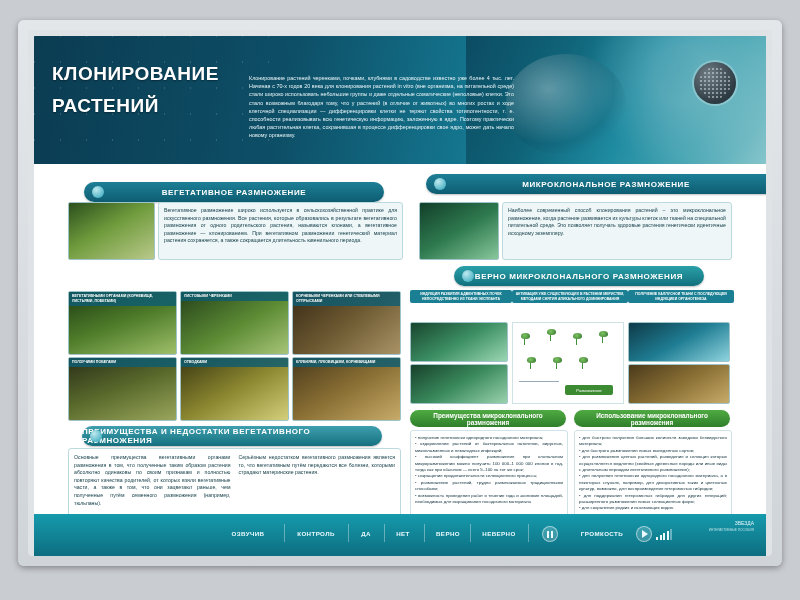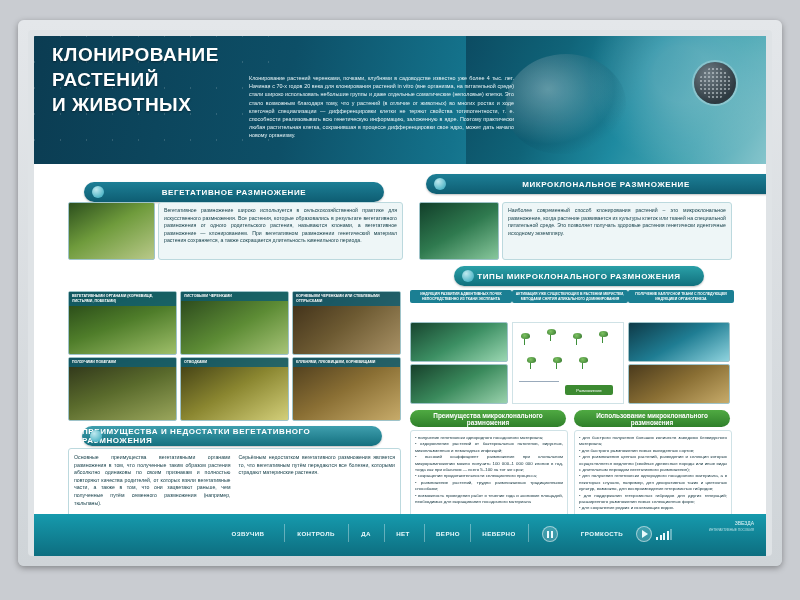--- a/index.html
+++ b/index.html
@@ -12,21 +12,21 @@
   .header{position:absolute;left:0;top:0;width:732px;height:128px;background:linear-gradient(100deg,#0b3c52 0%,#0d4f67 35%,#14738c 58%,#2a93a8 75%,#6fb9c6 100%);overflow:hidden;}
   .hdr-photo{position:absolute;right:0;top:0;width:300px;height:128px;
      background:
        radial-gradient(circle at 72% 30%, rgba(255,255,255,.20) 0 12%, transparent 40%),
        linear-gradient(115deg,#0c4a60 0%,#0f6277 30%,#1d8aa0 55%,#4aa7b4 78%,#88c6cd 100%);
      opacity:.95;}
   .hdr-photo:after{content:"";position:absolute;left:40px;top:18px;width:120px;height:100px;border-radius:50% 50% 45% 45%;background:radial-gradient(ellipse at 35% 35%,rgba(255,255,255,.35),rgba(10,60,80,.15) 60%,transparent 75%);}
   .hdr-mesh{position:absolute;left:0;top:0;width:260px;height:128px;opacity:.30;
      background-image:linear-gradient(115deg,rgba(255,255,255,.5) 1px,transparent 1px),linear-gradient(65deg,rgba(255,255,255,.5) 1px,transparent 1px);
      background-size:26px 26px,26px 26px;}
-  .title{position:absolute;left:18px;top:6px;width:230px;color:#fff;font-size:19px;font-weight:bold;line-height:25px;letter-spacing:.5px;text-shadow:0 1px 2px rgba(0,0,0,.4);}
+  .title{position:absolute;left:18px;top:22px;width:230px;color:#fff;font-size:19px;font-weight:bold;line-height:32px;letter-spacing:.5px;text-shadow:0 1px 2px rgba(0,0,0,.4);}
   .hdr-text{position:absolute;left:215px;top:38px;width:265px;color:#eaf6f9;font-size:5.4px;line-height:8.2px;text-align:justify;}
   .dot-circle{position:absolute;right:30px;top:26px;width:42px;height:42px;border-radius:50%;
      background:radial-gradient(circle at 35% 30%,#6f7c84,#2e3a41 70%);
      box-shadow:0 0 0 2px rgba(255,255,255,.25);}
   .dot-circle i{position:absolute;inset:5px;border-radius:50%;background-image:radial-gradient(#cfd8dc 1px,transparent 1.2px);background-size:4px 4px;opacity:.55;}
 
   
   .ribbon{position:absolute;height:20px;border-radius:10px;background:linear-gradient(180deg,#1d7f96,#0e5d72);color:#fff;font-size:8px;font-weight:bold;letter-spacing:.6px;display:flex;align-items:center;justify-content:center;box-shadow:0 1px 2px rgba(0,0,0,.25);}
   .ribbon .bead{position:absolute;left:8px;top:4px;width:12px;height:12px;border-radius:50%;background:radial-gradient(circle at 35% 30%,#bfe9ef,#2aa3b8);}
   .ribbon-green{background:linear-gradient(180deg,#5fae4a,#3c8a31);}
@@ -78,21 +78,20 @@
 <div class="frame"></div>
 <div class="bezel"></div>
 
 <div class="screen">
 
   <div class="header">
     <div class="hdr-photo"></div>
     <div class="hdr-mesh"></div>
     <div class="title">
       <div>КЛОНИРОВАНИЕ РАСТЕНИЙ</div>
-      <div>И ЖИВОТНЫХ</div>
     </div>
     <div class="hdr-text">Клонирование растений черенками, почками, клубнями в садоводстве известно уже более 4 тыс. лет. Начиная с 70-х годов 20 века для клонирования растений in vitro (вне организма, на питательной среде) стали широко использовать небольшие группы и даже отдельные соматические (неполовые) клетки. Это стало возможным благодаря тому, что у растений (в отличие от животных) во многих ростах и ходе клеточной специализации — дифференцировки клетки не теряют свойства тотипотентности, т. е. способности реализовывать всю генетическую информацию, заложенную в ядре. Поэтому практически любая растительная клетка, сохранившая в процессе дифференцировки свое ядро, может дать начало новому организму.</div>
     <div class="dot-circle">
         <i></i>
       </div>
   </div>
 
   <div class="ribbon" style="left:50px;top:146px;width:300px;">
     <span class="bead"></span>
     <span>ВЕГЕТАТИВНОЕ РАЗМНОЖЕНИЕ</span>
@@ -127,21 +126,21 @@
   </div>
   <div class="ph g9" style="left:146px;top:321px;width:107px;height:62px;">
     <div class="cap">ОТВОДКАМИ</div>
   </div>
   <div class="ph g6" style="left:258px;top:321px;width:107px;height:62px;">
     <div class="cap">КЛУБНЯМИ, ЛУКОВИЦАМИ, КОРНЕВИЩАМИ</div>
   </div>
 
   <div class="ribbon ribbon-teal2" style="left:420px;top:230px;width:250px;">
     <span class="bead"></span>
-    <span>ТИПЫ МИКРОКЛОНАЛЬНОГО РАЗМНОЖЕНИЯ</span>
+    <span>ВЕРНО МИКРОКЛОНАЛЬНОГО РАЗМНОЖЕНИЯ</span>
   </div>
 
   <div class="lbl" style="left:376px;top:254px;width:96px;">ИНДУКЦИЯ РАЗВИТИЯ АДВЕНТИВНЫХ ПОЧЕК НЕПОСРЕДСТВЕННО ИЗ ТКАНИ ЭКСПЛАНТА</div>
   <div class="lbl" style="left:478px;top:254px;width:110px;">АКТИВАЦИЯ УЖЕ СУЩЕСТВУЮЩИХ В РАСТЕНИИ МЕРИСТЕМ, МЕТОДАМИ СНЯТИЯ АПИКАЛЬНОГО ДОМИНИРОВАНИЯ</div>
   <div class="lbl" style="left:594px;top:254px;width:100px;">ПОЛУЧЕНИЕ КАЛЛУСНОЙ ТКАНИ С ПОСЛЕДУЮЩЕЙ ИНДУКЦИЕЙ ОРГАНОГЕНЕЗА</div>
 
   <div class="ph g8" style="left:376px;top:286px;width:96px;height:38px;"></div>
   <div class="ph g12" style="left:376px;top:328px;width:96px;height:38px;"></div>
 
   <div class="diagram" style="left:478px;top:286px;width:110px;height:80px;">

